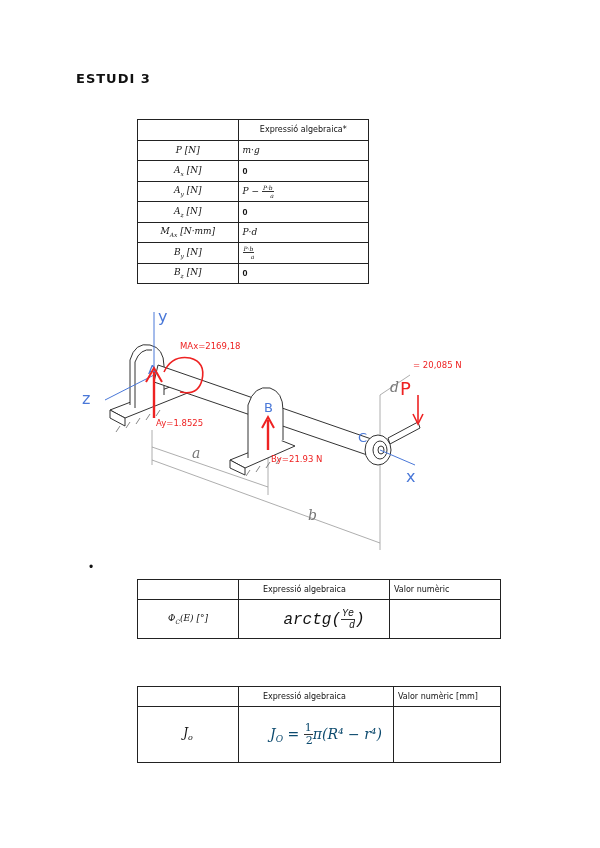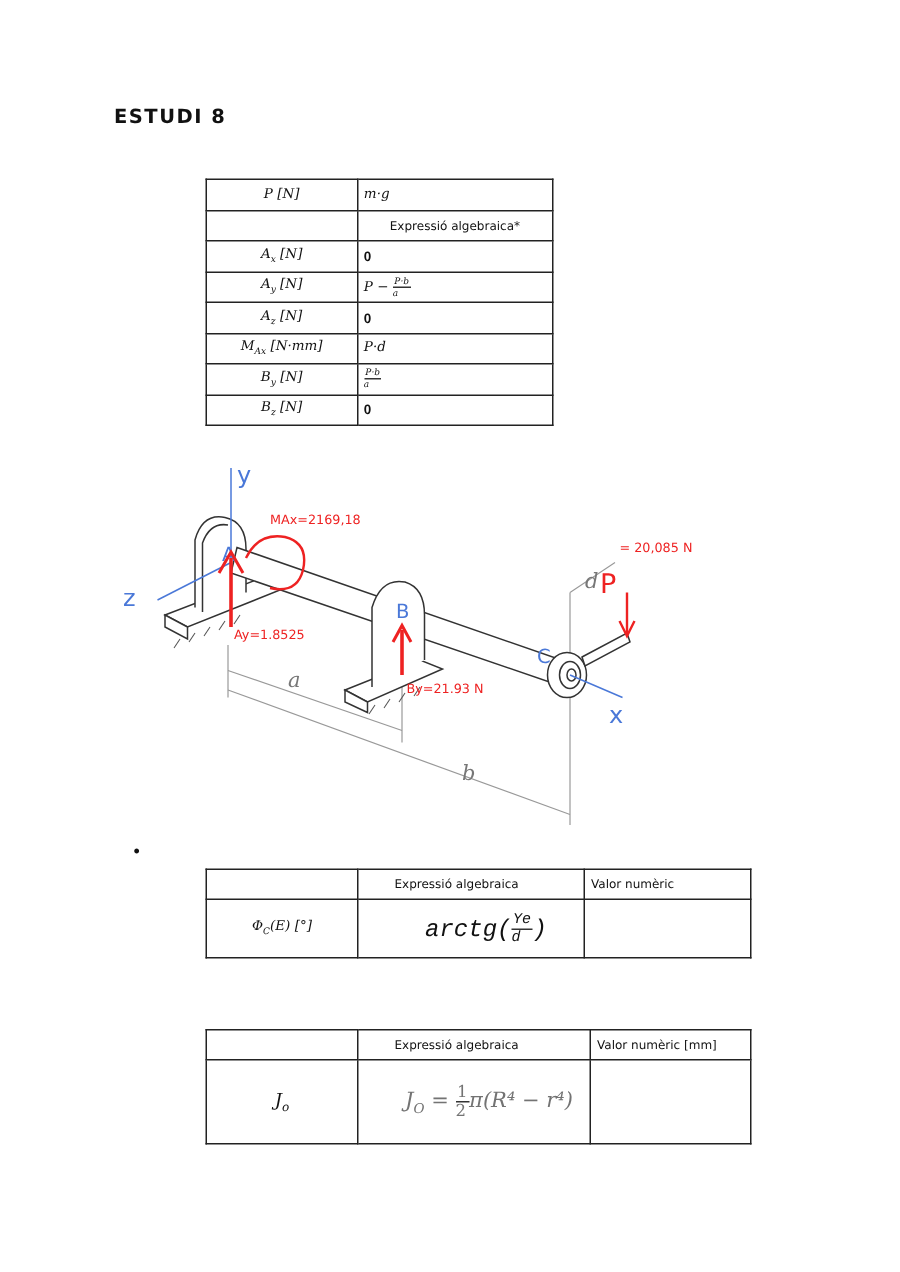--- a/index.html
+++ b/index.html
@@ -8,52 +8,52 @@
   .title { position: absolute; left: 76px; top: 71px; font-size: 13px; font-weight: bold;
            letter-spacing: 1px; font-family: "DejaVu Sans", sans-serif; }
   table { border-collapse: collapse; position: absolute; }
   td { border: 1.3px solid #222; padding: 0 4px; font-size: 9px; vertical-align: middle; }
   .math { font-family: "DejaVu Serif", serif; font-style: italic; }
   .tbl1 { left: 137px; top: 119px; width: 232px; }
   .tbl1 td { height: 19.5px; }
   .tbl1 td.c1 { width: 92px; text-align: center; }
   .tbl1 td.c2 { width: 122px; }
   .hdr { font-family: "DejaVu Sans", sans-serif; font-size: 8px; }
-  .frac { display: inline-block; vertical-align: middle; text-align: left; font-size: 6px; line-height: 7px; }
+  .frac { display: inline-block; vertical-align: middle; text-align: right; font-size: 6px; line-height: 7px; }
   .frac .num { display: block; border-bottom: 0.8px solid #333; padding: 0 1px; }
   .frac .den { display: block; }
   sub { font-size: 6px; }
   .diagram { position: absolute; left: 80px; top: 300px; width: 460px; height: 260px; }
   .bullet { position: absolute; left: 89px; top: 560px; font-size: 12px; }
   .tbl2 { left: 137px; top: 579px; width: 364px; }
   .tbl2 td { }
   .tbl2 tr.h td { height: 19px; }
   .tbl2 tr.b td { height: 38px; }
   .tbl3 { left: 137px; top: 686px; width: 364px; }
   .tbl3 tr.h td { height: 19px; }
   .tbl3 tr.b td { height: 55px; }
   .cA { width: 92px; text-align: center; }
   .cB { width: 122px; padding-left: 24px; }
   .big { font-size: 16px; text-align: center; font-family: Liberation Mono, monospace; }
-  .big2 { font-size: 14px; text-align: center; color: #737373; }
+  .big2 { font-size: 14px; text-align: center; color: #0c4a6e; }
 </style>
 </head>
 <body>
 
-<div class="title">ESTUDI 8</div>
+<div class="title">ESTUDI 3</div>
 
 <table class="tbl1">
   <tbody>
       <tr>
+    <td class="c1"></td>
+    <td class="c2 hdr" style="text-align:center">Expressió algebraica*</td>
+  </tr>
+  <tr>
     <td class="c1 math"><span>P</span> <span>[N]</span></td>
     <td class="c2 math">m·g</td>
-  </tr>
-  <tr>
-    <td class="c1"></td>
-    <td class="c2 hdr" style="text-align:center">Expressió algebraica*</td>
   </tr>
   <tr>
     <td class="c1 math"><span>A</span><sub>x</sub> <span>[N]</span></td>
     <td class="c2" style="font-weight:bold">0</td>
   </tr>
   <tr>
     <td class="c1 math"><span>A</span><sub>y</sub> <span>[N]</span></td>
     <td class="c2 math"><span>P −</span> <span class="frac"><span class="num">P·b</span><span class="den">a</span></span></td>
   </tr>
   <tr>

